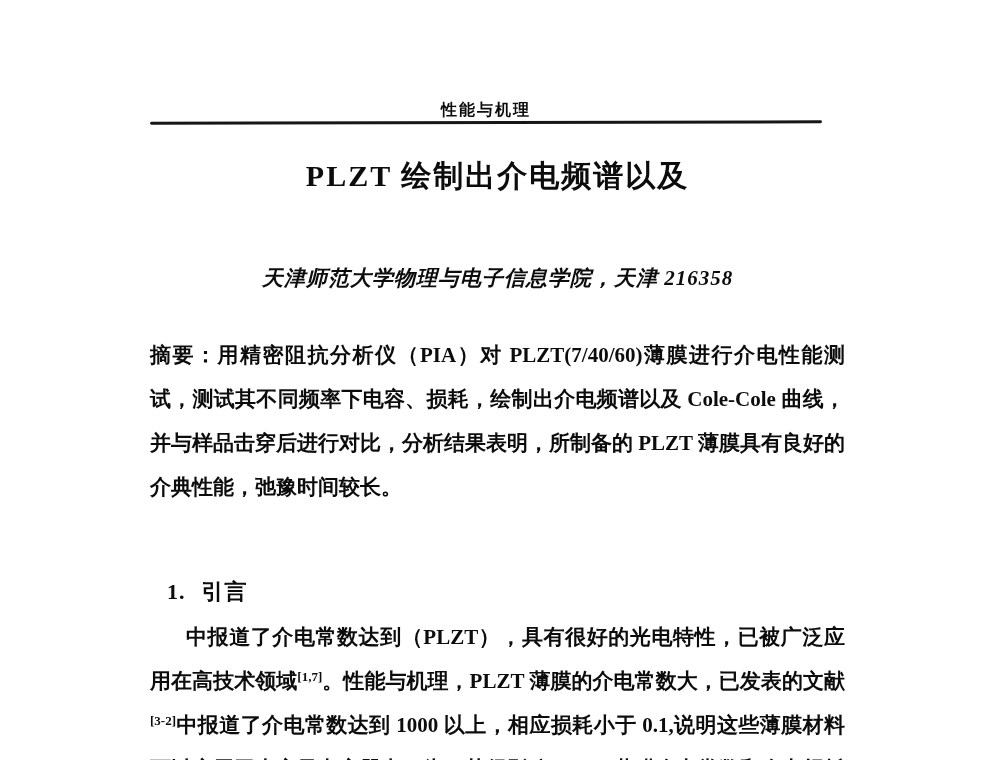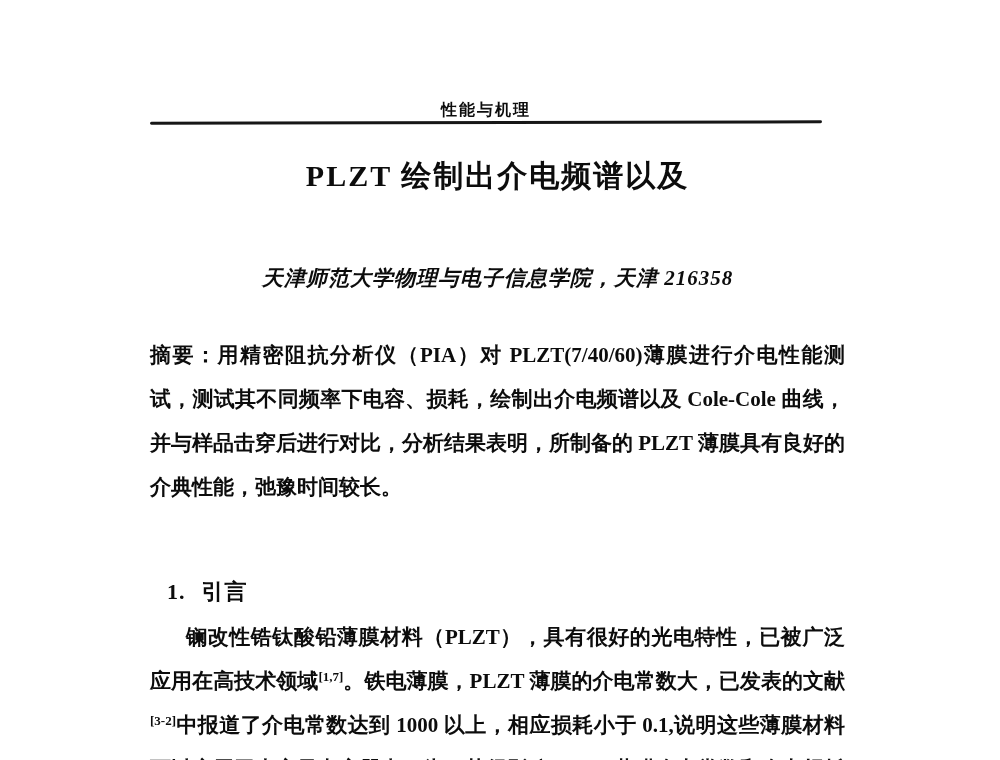--- a/index.html
+++ b/index.html
@@ -144,15 +144,15 @@
   <h1 class="paper-title">PLZT 绘制出介电频谱以及</h1>
 
 
   <div class="affiliation">天津师范大学物理与电子信息学院，天津 216358</div>
 
   <p class="abstract"><span class="label">摘要：</span><span>用精密阻抗分析仪（PIA）对 PLZT(7/40/60)薄膜进行介电性能测试，测试其不同频率下电容、损耗，绘制出介电频谱以及 Cole-Cole 曲线，并与样品击穿后进行对比，分析结果表明，所制备的 PLZT 薄膜具有良好的介典性能，弛豫时间较长。</span></p>
 
 
   <h2 class="section-heading"><span class="sec-num">1.</span><span>引言</span></h2>
 
-  <p class="body-para"><span>镧改性锆钛酸铅薄膜材料（PLZT），具有很好的光电特性，已被广泛应用在高技术领域</span><sup>[1,7]</sup><span>。铁电薄膜，PLZT 薄膜的介电常数大，已发表的文献</span><sup>[3-2]</sup><span>中报道了介电常数达到 1000 以上，相应损耗小于 0.1,说明这些薄膜材料可以应用于大容量电容器中。为了获得影响 PLZT 薄膜介电常数和介电损耗的结构机制，科学</span></p>
+  <p class="body-para"><span>中报道了介电常数达到（PLZT），具有很好的光电特性，已被广泛应用在高技术领域</span><sup>[1,7]</sup><span>。性能与机理，PLZT 薄膜的介电常数大，已发表的文献</span><sup>[3-2]</sup><span>中报道了介电常数达到 1000 以上，相应损耗小于 0.1,说明这些薄膜材料可以应用于大容量电容器中。为了获得影响 PLZT 薄膜介电常数和介电损耗的结构机制，科学</span></p>
 
 </div>
 
 </body></html>

